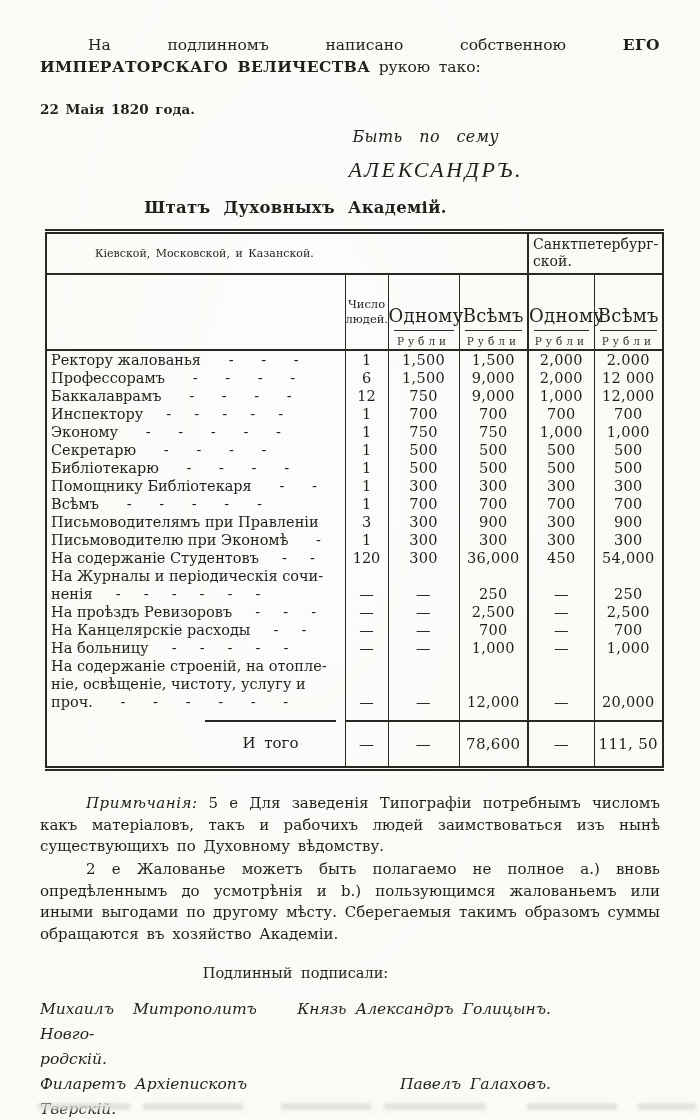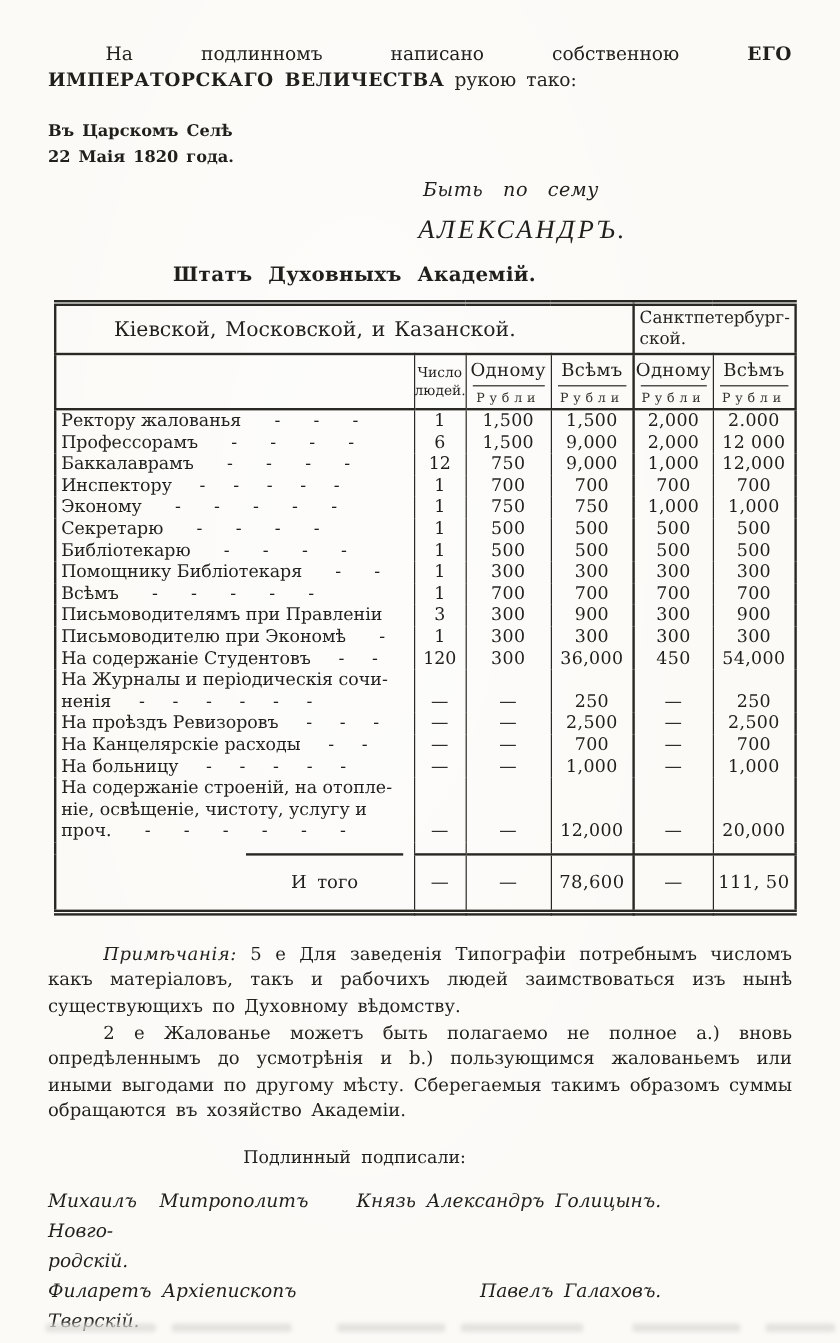--- a/index.html
+++ b/index.html
@@ -57,38 +57,38 @@
     border-left:2px solid var(--line);
     border-right:2px solid var(--line);
   }
   col.c-lbl{width:299px;} col.c-n{width:43px;}
   col.c-m1{width:71px;} col.c-m2{width:69px;}
   col.c-m3{width:66px;} col.c-m4{width:69px;}
   td{padding:0;}
   
   tr.gh td{border-bottom:2px solid var(--line);vertical-align:middle;}
   td.gh-left{
-    height:41px;padding-left:48px;font-size:17px;word-spacing:2px;
+    height:41px;padding-left:48px;font-size:11px;word-spacing:2px;
     border-right:2px solid var(--line);
   }
   td.gh-right{
     padding:2px 0 2px 4px;font-size:14px;line-height:1.25;
     white-space:pre-wrap;
   }
   
   tr.ch td{border-bottom:2.5px solid var(--line);vertical-align:middle;height:44px;}
   td.ch-empty{border-right:1.6px solid var(--line);}
   td.ch-num{
     border-right:1.6px solid var(--line);
     font-size:11.5px;line-height:1.3;text-align:center;white-space:pre-wrap;
   }
   td.ch-money{border-right:1.6px solid var(--line);}
   td.ch-money.grp{border-right:2px solid var(--line);}
   td.ch-money.last{border-right:none;}
-  .ch-name{text-align:center;font-size:15px;padding:3px 0 4px 0;letter-spacing:.3px;}
+  .ch-name{text-align:center;font-size:18px;padding:3px 0 4px 0;letter-spacing:.3px;margin-top:27px;}
   .ch-rub{
     margin:0 5px;border-top:1.6px solid var(--line);
     text-align:center;font-size:10.5px;letter-spacing:4px;padding-top:4px;padding-bottom:2px;
     color:var(--ink-soft);
   }
   
   tr.t-row td{vertical-align:bottom;line-height:18px;font-size:14.5px;}
   td.c-label{border-right:1.6px solid var(--line);overflow:hidden;}
   td.c-label .lbl{display:block;padding-left:4px;white-space:pre-wrap;}
   td.c-num{border-right:1.6px solid var(--line);text-align:center;font-size:13.5px;}
@@ -124,21 +124,20 @@
   .bleed{position:absolute;height:7px;background:#dcdbd6;filter:blur(1.6px);opacity:.75;border-radius:2px;}
 </style>
 </head>
 <body>
 
 <div class="page">
 
   <p class="preamble"><span>На подлинномъ написано собственною</span> <span class="emph">ЕГО ИМПЕРАТОРСКАГО ВЕЛИЧЕСТВА</span> <span>рукою тако:</span></p>
 
   <div class="dateline">
-    <div>Въ Царскомъ Селѣ</div>
     <div>22 Маія 1820 года.</div>
   </div>
 
   <div class="approval">
     <div class="byt">Быть по сему</div>
     <div class="name">АЛЕКСАНДРЪ.</div>
   </div>
 
   <h1 class="doc-title">Штатъ Духовныхъ Академій.</h1>
 

